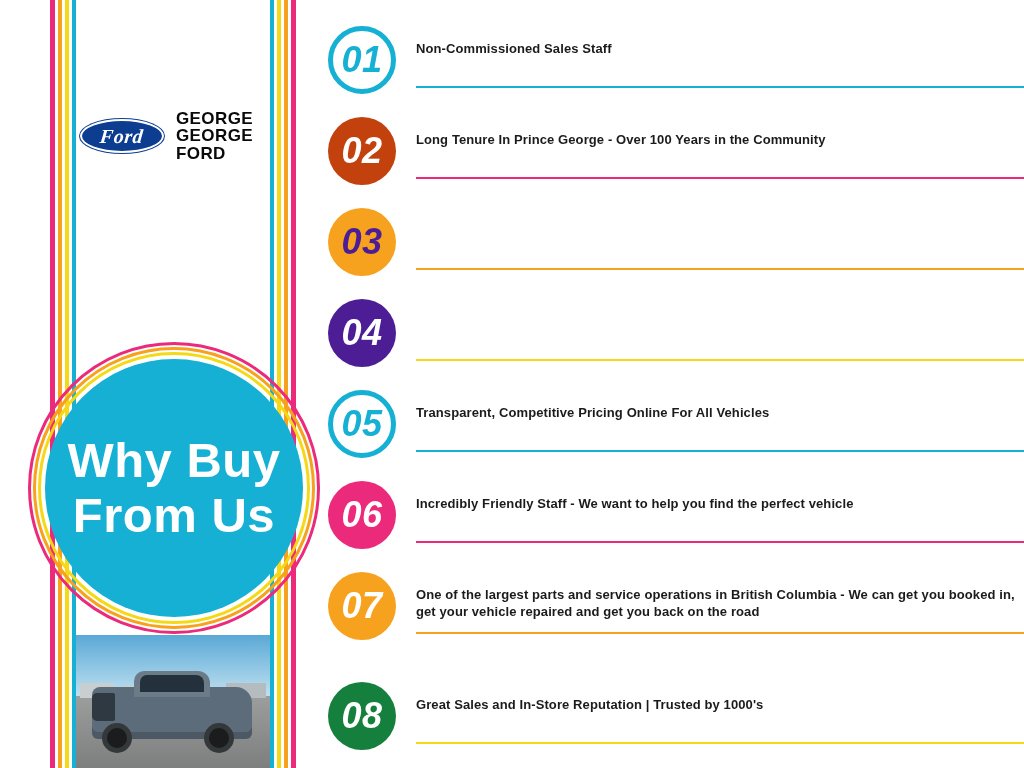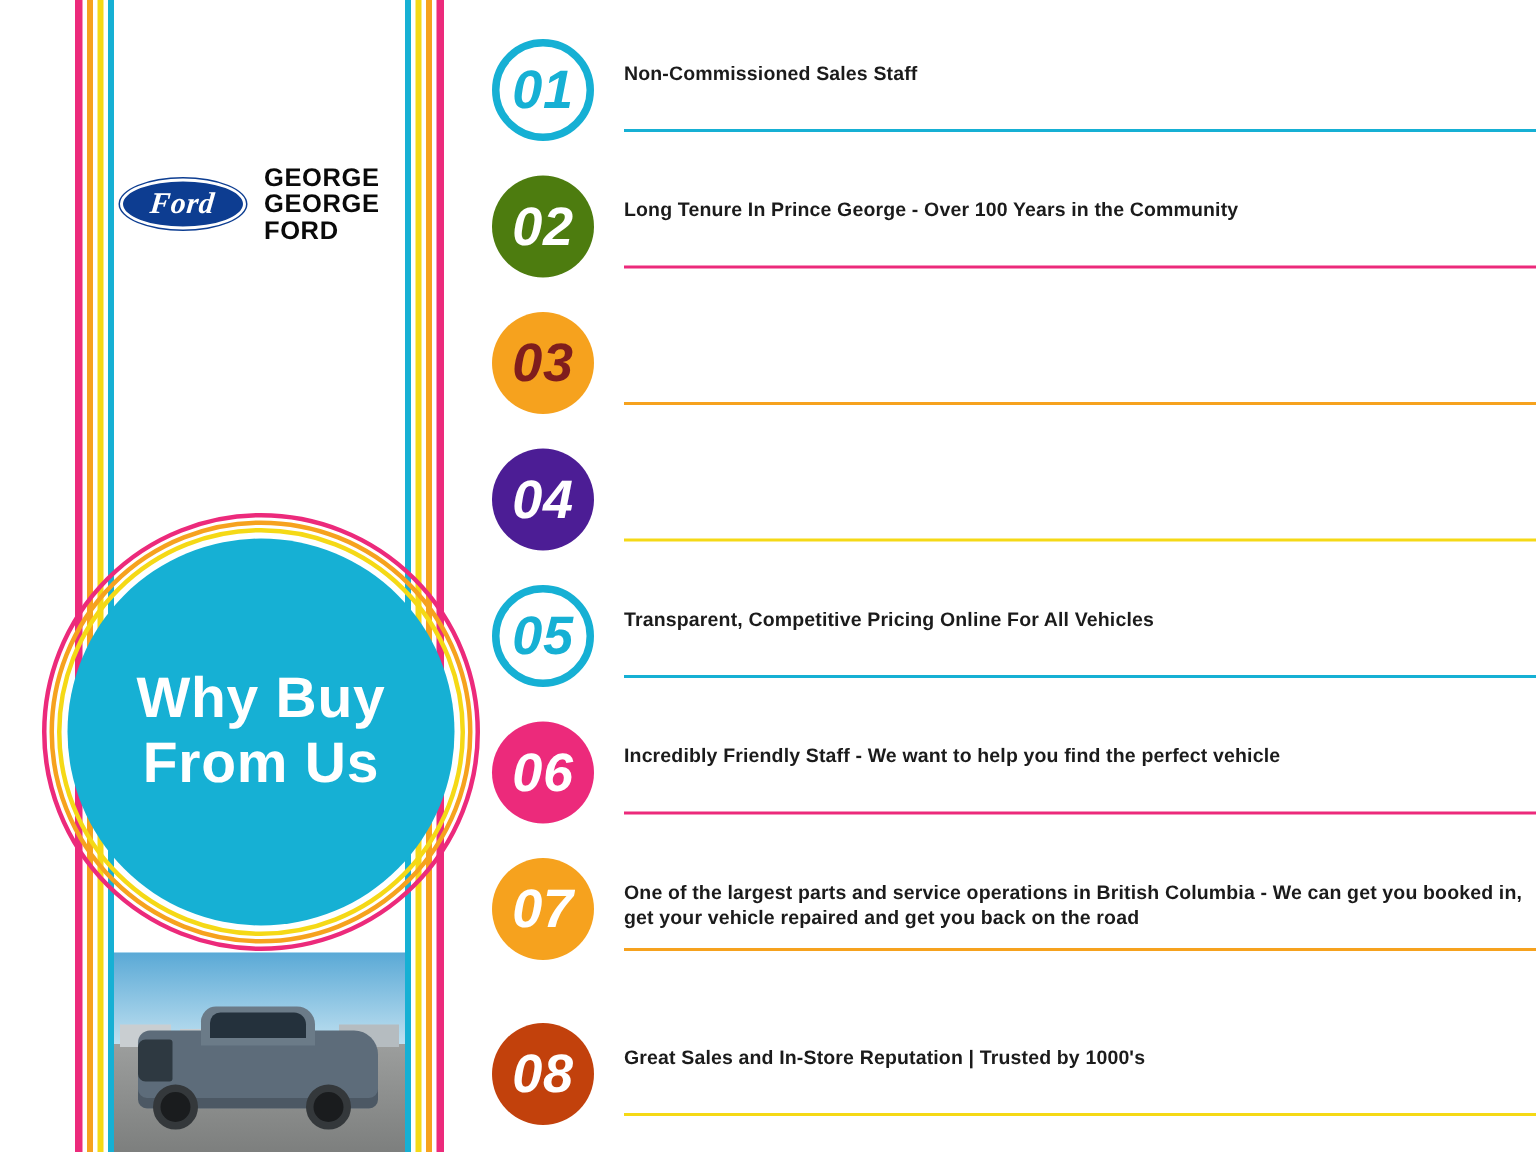--- a/index.html
+++ b/index.html
@@ -93,21 +93,21 @@
     width: 258px; height: 258px;
     border-radius: 50%;
     background: #16b0d4;
     display: flex;
     flex-direction: column;
     align-items: center;
     justify-content: center;
     color: #ffffff;
   }
   .why-line {
-    font-size: 38px;
+    font-size: 49px;
     font-weight: 700;
     letter-spacing: 0.5px;
     line-height: 1.12;
     text-align: center;
     white-space: nowrap;
   }
 
   
   .truck-photo {
     position: absolute;
@@ -264,26 +264,26 @@
     </div>
   </div>
 
   <div class="list" id="reason-list">
       <div class="item" style="top: 20px;">
         <div class="badge outline" style="border-color: rgb(22, 176, 212); color: rgb(22, 176, 212);">01</div>
         <div class="item-text">Non-Commissioned Sales Staff</div>
         <div class="item-rule" style="background: rgb(22, 176, 212); top: 66px;"></div>
       </div>
       <div class="item" style="top: 111px;">
-        <div class="badge" style="background: #4d7c0f; color: rgb(255, 255, 255);">02</div>
+        <div class="badge" style="background: #c2410c; color: rgb(255, 255, 255);">02</div>
         <div class="item-text">Long Tenure In Prince George - Over 100 Years in the Community</div>
         <div class="item-rule" style="background: rgb(236, 42, 123); top: 66px;"></div>
       </div>
       <div class="item" style="top: 202px;">
-        <div class="badge" style="background: rgb(246, 162, 30); color: #7f1d1d;">03</div>
+        <div class="badge" style="background: rgb(246, 162, 30); color: #4c1d95;">03</div>
         <div class="item-rule" style="background: rgb(246, 162, 30); top: 66px;"></div>
       </div>
       <div class="item" style="top: 293px;">
         <div class="badge" style="background: #4c1d95; color: rgb(255, 255, 255);">04</div>
         <div class="item-rule" style="background: rgb(245, 217, 22); top: 66px;"></div>
       </div>
       <div class="item" style="top: 384px;">
         <div class="badge outline" style="border-color: rgb(22, 176, 212); color: rgb(22, 176, 212);">05</div>
         <div class="item-text">Transparent, Competitive Pricing Online For All Vehicles</div>
         <div class="item-rule" style="background: rgb(22, 176, 212); top: 66px;"></div>
@@ -292,19 +292,19 @@
         <div class="badge" style="background: rgb(236, 42, 123); color: rgb(255, 255, 255);">06</div>
         <div class="item-text">Incredibly Friendly Staff - We want to help you find the perfect vehicle</div>
         <div class="item-rule" style="background: rgb(236, 42, 123); top: 66px;"></div>
       </div>
       <div class="item" style="top: 566px;">
         <div class="badge" style="background: rgb(246, 162, 30); color: rgb(255, 255, 255);">07</div>
         <div class="item-text">One of the largest parts and service operations in British Columbia - We can get you booked in, get your vehicle repaired and get you back on the road</div>
         <div class="item-rule" style="background: rgb(246, 162, 30); top: 66px;"></div>
       </div>
       <div class="item" style="top: 676px;">
-        <div class="badge" style="background: #c2410c; color: rgb(255, 255, 255);">08</div>
+        <div class="badge" style="background: #15803d; color: rgb(255, 255, 255);">08</div>
         <div class="item-text">Great Sales and In-Store Reputation | Trusted by 1000's</div>
         <div class="item-rule" style="background: rgb(245, 217, 22); top: 66px;"></div>
       </div>
     </div>
 
 </div>
 
 </body></html>

